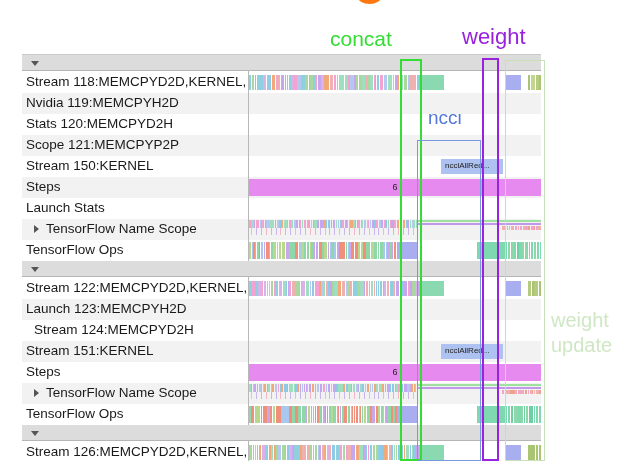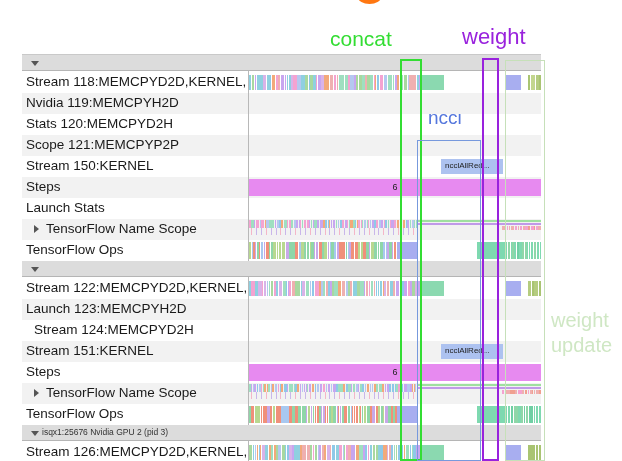--- a/index.html
+++ b/index.html
@@ -858,21 +858,20 @@
         </div>
         <div class="row alt" style="position: absolute; left: 0px; top: 328px; width: 226px;">
           <div class="tri"></div>
           <div class="row-label indent">TensorFlow Name Scope</div>
         </div>
         <div class="row" style="position: absolute; left: 0px; top: 349px; width: 226px;">
           <div class="row-label">TensorFlow Ops</div>
         </div>
         <div class="group-header" style="position: absolute; left: 0px; top: 370px; width: 519px;">
           <div class="caret"></div>
-          <div class="gh-label">isqx1:25676 Nvidia GPU 2 (pid 3)</div>
         </div>
         <div class="row" style="position: absolute; left: 0px; top: 387px; width: 226px;">
           <div class="row-label">Stream 126:MEMCPYD2D,KERNEL,MI</div>
         </div>
       </div>
   </div>
 
   <div class="vrect" id="rect-concat"></div>
   <div class="vrect" id="rect-nccl"></div>
   <div class="vrect" id="rect-split"></div>

